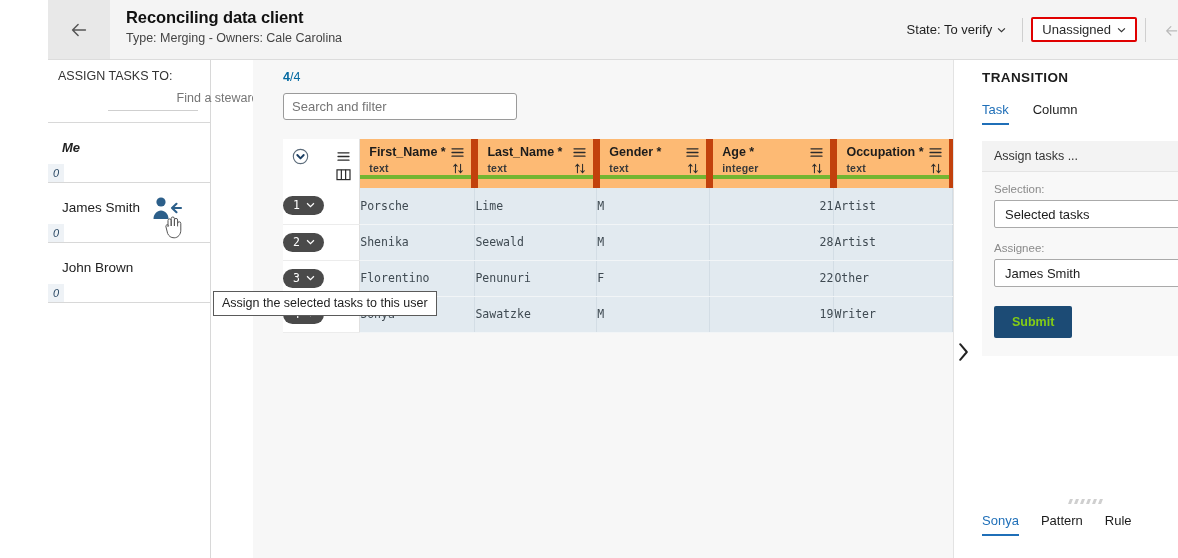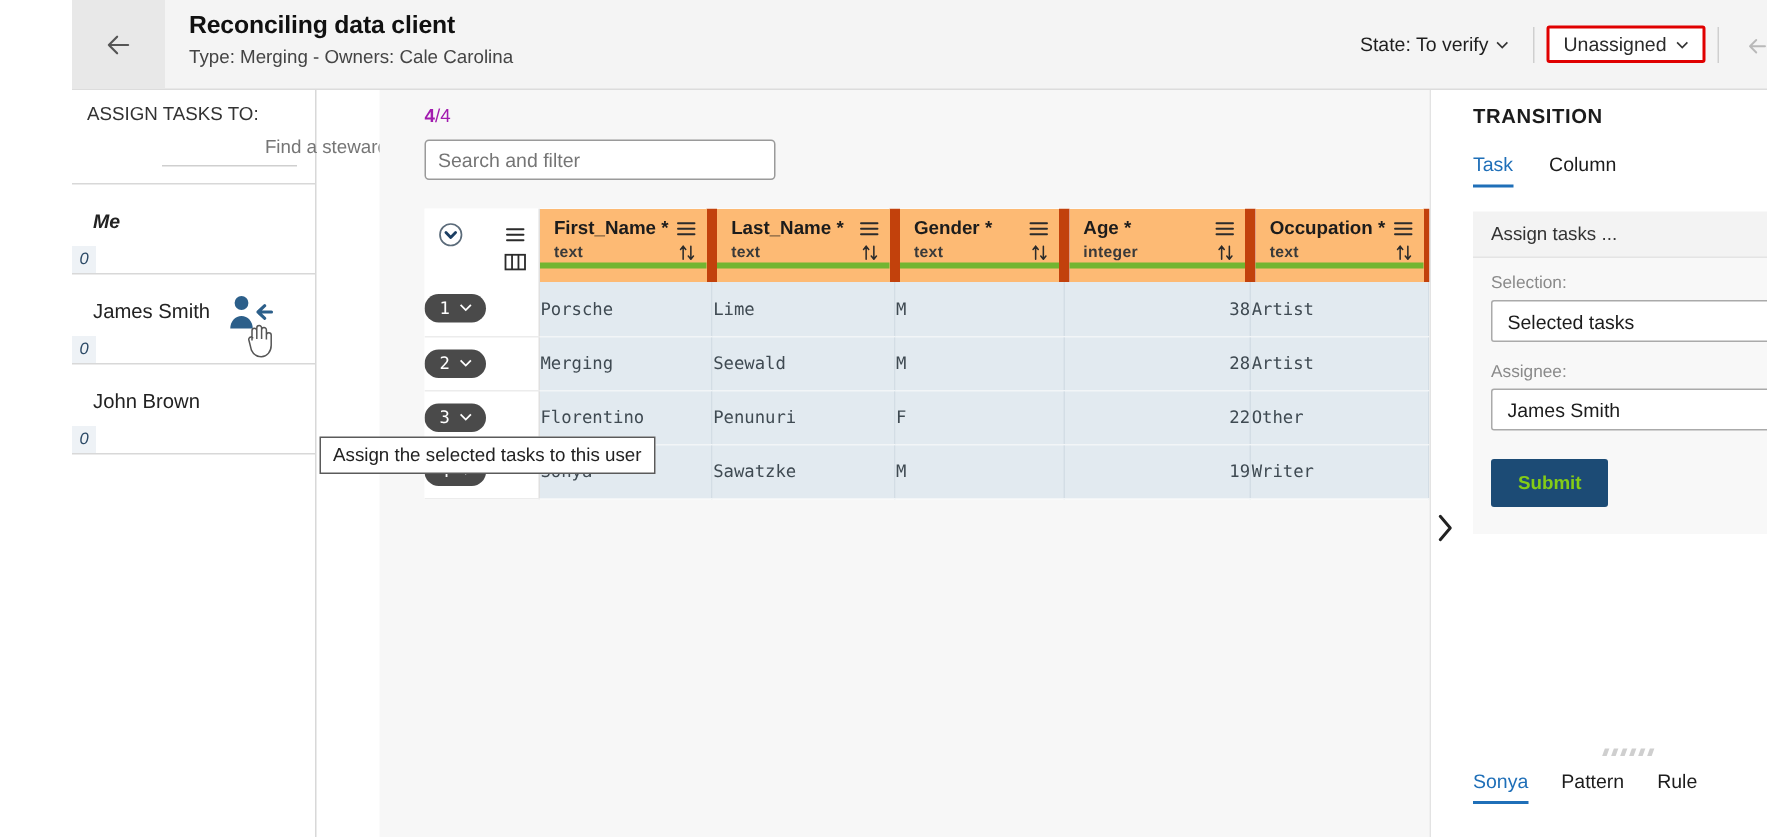--- a/index.html
+++ b/index.html
@@ -89,21 +89,21 @@
     background: #ffffff; border: 1px solid #5a5a5a;
     padding: 4px 8px 5px 8px; font-size: 12.5px; color: #222;
     white-space: nowrap;
   }
 
   
   .center {
     position: absolute; left: 205px; top: 60px; width: 700px; height: 498px;
     background: #f7f7f7;
   }
-  .count-line { position: absolute; left: 30px; top: 10px; font-size: 12.5px; color: #a21caf; }
+  .count-line { position: absolute; left: 30px; top: 10px; font-size: 12.5px; color: #0369a1; }
   .count-line b { font-weight: bold; }
   .search-filter {
     position: absolute; left: 30px; top: 33px; width: 234px; height: 27px;
     border: 1px solid #9a9a9a; border-radius: 3px; background: #fff;
     font-size: 13px; color: #7b7b7b; padding: 0 8px; outline: none;
     font-family: inherit;
   }
 
   .table-wrap {
     position: absolute; left: 30px; top: 79px; width: 673px;
@@ -385,31 +385,31 @@
             <tr>
               <td class="selcell"><span class="rowpill">
                   <span>1</span>
                   <svg class="caret-dn" viewBox="0 0 10 7" fill="none" stroke="#fff" stroke-width="1.4">
                     <path d="M1 1.5L5 5.5L9 1.5"></path>
                   </svg>
                 </span></td>
               <td class="dcell">Porsche</td>
               <td class="dcell">Lime</td>
               <td class="dcell">M</td>
-              <td class="dcell num">38</td>
+              <td class="dcell num">21</td>
               <td class="dcell">Artist</td>
             </tr>
             <tr>
               <td class="selcell"><span class="rowpill">
                   <span>2</span>
                   <svg class="caret-dn" viewBox="0 0 10 7" fill="none" stroke="#fff" stroke-width="1.4">
                     <path d="M1 1.5L5 5.5L9 1.5"></path>
                   </svg>
                 </span></td>
-              <td class="dcell">Merging</td>
+              <td class="dcell">Shenika</td>
               <td class="dcell">Seewald</td>
               <td class="dcell">M</td>
               <td class="dcell num">28</td>
               <td class="dcell">Artist</td>
             </tr>
             <tr>
               <td class="selcell"><span class="rowpill">
                   <span>3</span>
                   <svg class="caret-dn" viewBox="0 0 10 7" fill="none" stroke="#fff" stroke-width="1.4">
                     <path d="M1 1.5L5 5.5L9 1.5"></path>

